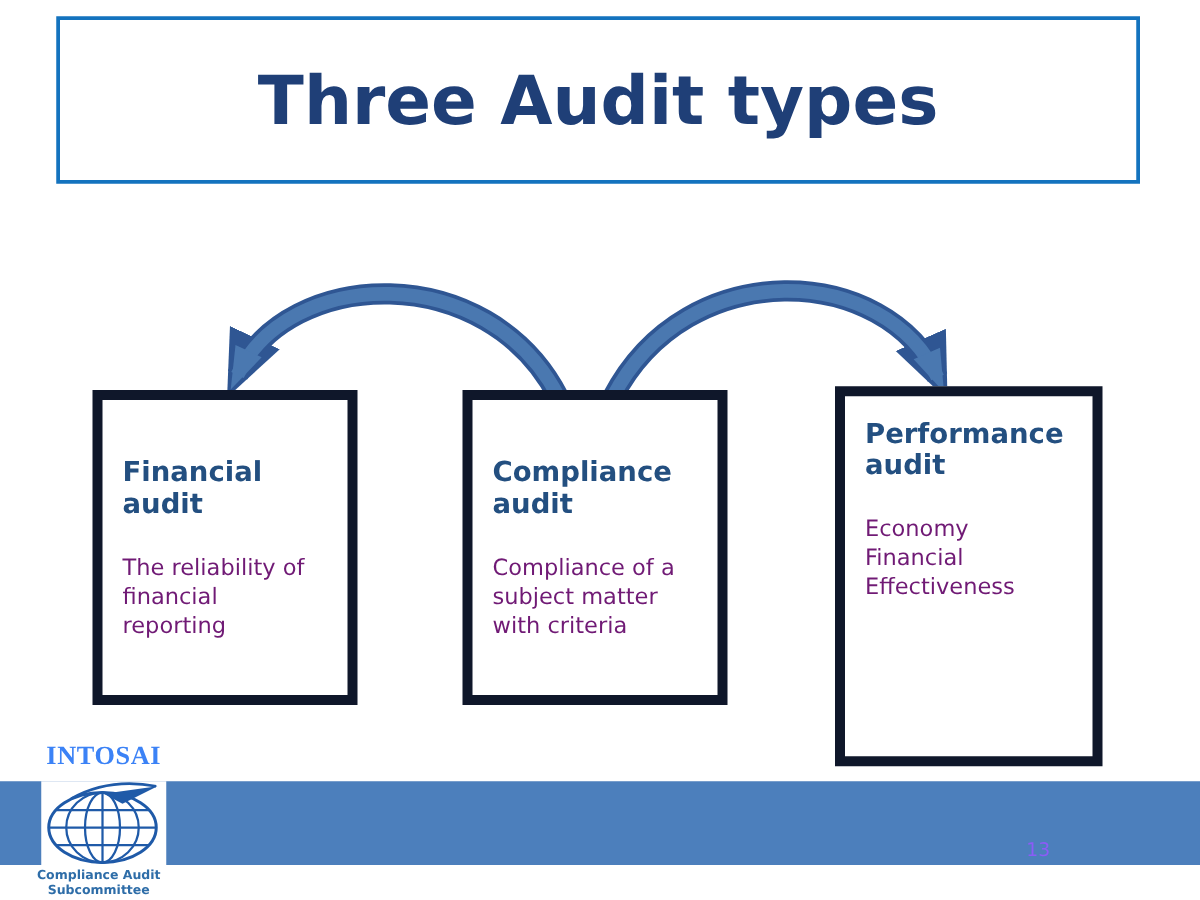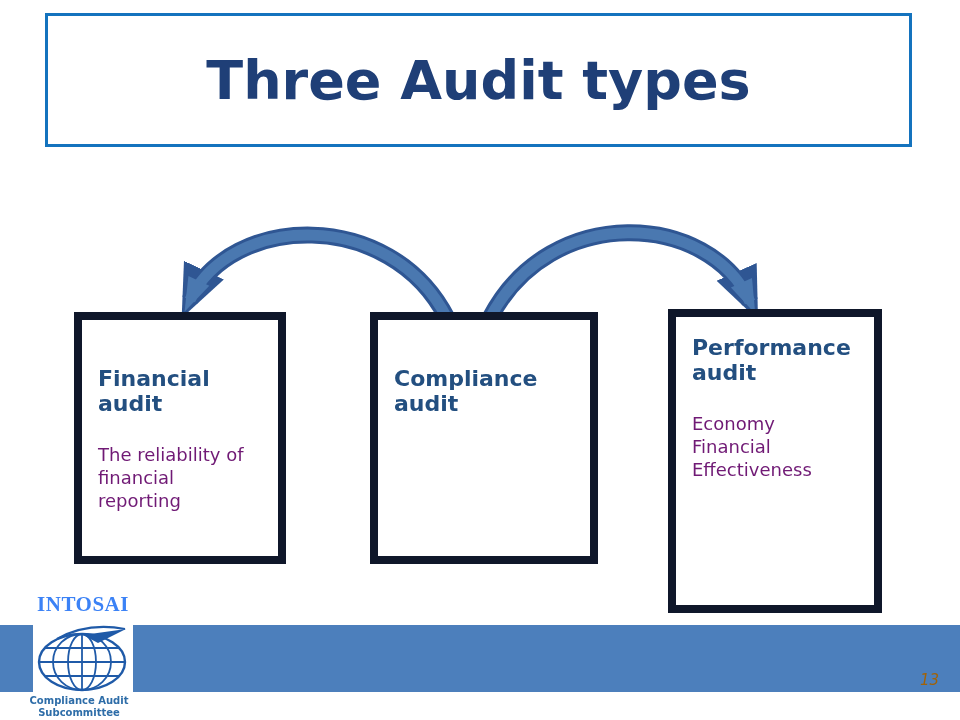--- a/index.html
+++ b/index.html
@@ -39,21 +39,21 @@
 
   
   .card {
     position: absolute;
     background: #ffffff;
     border: 8px solid #0f172a;
     box-sizing: border-box;
     padding: 46px 18px 0 16px;
   }
   .card-1 { left: 74px;  top: 312px; width: 212px; height: 252px; }
-  .card-2 { left: 370px; top: 312px; width: 228px; height: 252px; }
+  .card-2 { left: 370px; top: 312px; width: 212px; height: 252px; }
   .card-3 { left: 668px; top: 309px; width: 214px; height: 304px; padding-top: 18px; }
   .card-heading {
     font-size: 22px;
     font-weight: bold;
     color: #234F80;
     line-height: 1.15;
     white-space: pre-line;
   }
   .card-body {
     margin-top: 26px;
@@ -99,25 +99,24 @@
     width: 112px;
     text-align: center;
     font-size: 10px;
     font-weight: bold;
     color: #2E6DA8;
     line-height: 1.2;
     white-space: pre-line;
   }
   .page-number {
     position: absolute;
-    left: 920px; top: 671px;
+    left: 821px; top: 671px;
     width: 40px;
     font-size: 15px;
-    color: #a16207;
-    font-style: italic;
+    color: #8b5cf6;
   }
 </style>
 </head>
 <body>
 
 <div class="slide">
 
   <div class="title-box">
     <span class="title-text">Three Audit types</span>
   </div>
@@ -143,20 +142,23 @@
     <div class="card-heading">Financial
 audit</div>
     <div class="card-body">The reliability of
 financial
 reporting</div>
   </div>
 
   <div class="card card-2">
     <div class="card-heading">Compliance
 audit</div>
+    <div class="card-body">Compliance of a
+subject matter
+with criteria</div>
   </div>
 
   <div class="card card-3">
     <div class="card-heading">Performance
 audit</div>
     <div class="card-body">Economy
 Financial
 Effectiveness</div>
   </div>
 

